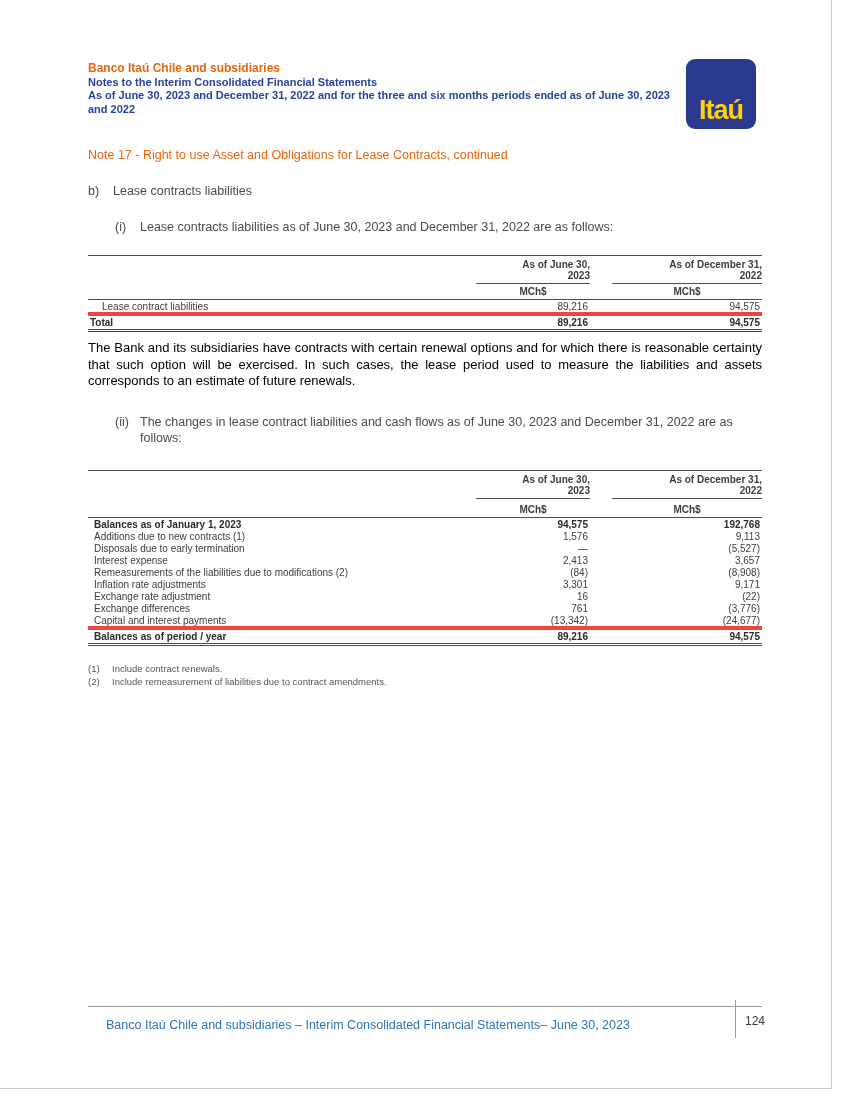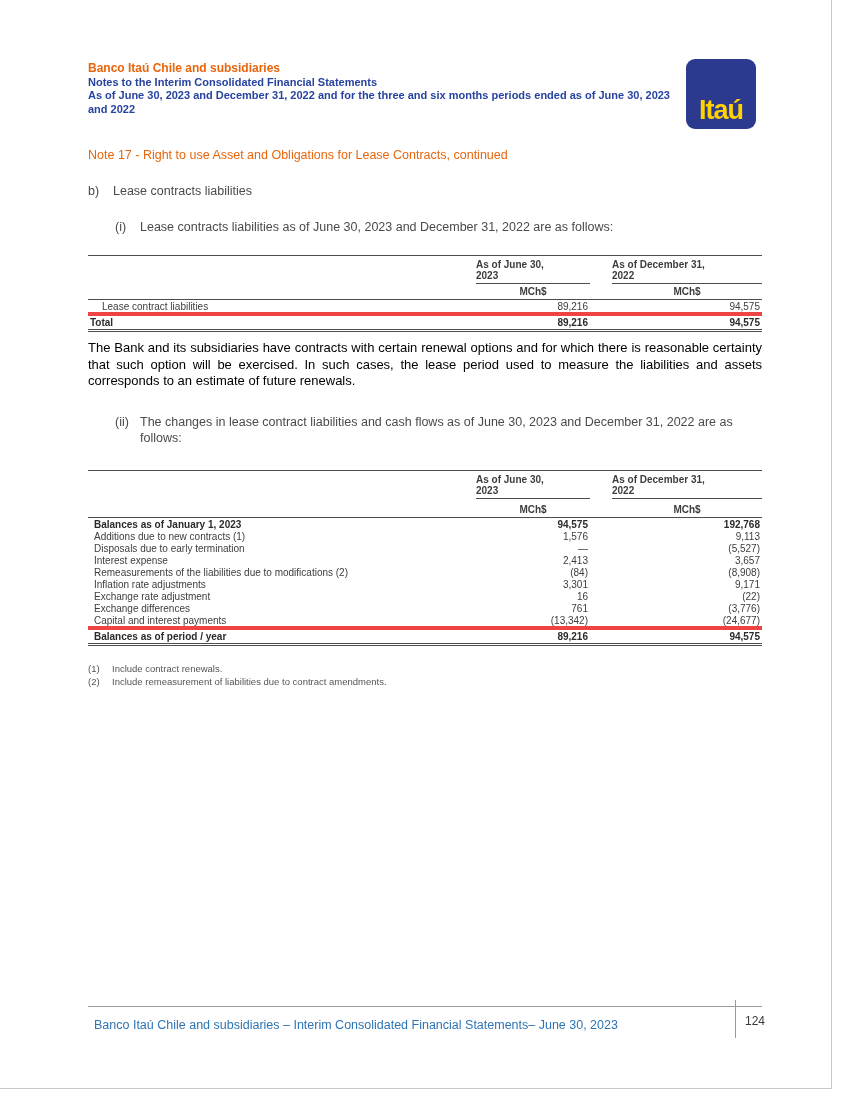--- a/index.html
+++ b/index.html
@@ -88,21 +88,21 @@
     border-top: 1px solid #4d4d4d;
     font-size: 10px;
     color: #3d3d3d;
     table-layout: fixed;
   }
   .fin-table col.c-num1 { width: 128px; }
   .fin-table col.c-num2 { width: 172px; }
   .fin-table th { font-weight: bold; padding: 0; vertical-align: bottom; color: #3d3d3d; }
   .fin-table .hdr-cell {
     border-bottom: 1px solid #4d4d4d;
-    text-align: left;
+    text-align: right;
     line-height: 11px;
     padding: 3px 0 2px;
   }
   .fin-table th.num-h1 .hdr-cell, .fin-table th.num-h1 .unit-cell { margin-left: 14px; }
   .fin-table th.num-h2 .hdr-cell, .fin-table th.num-h2 .unit-cell { margin-left: 22px; }
   .fin-table .unit-row th { border-bottom: 1px solid #4d4d4d; }
   .fin-table .unit-cell { text-align: center; line-height: 12px; padding: 2px 0 1px; }
   .fin-table td { padding: 1px 2px 0 0; line-height: 11px; }
   .fin-table td.label { padding-left: 14px; overflow: hidden; white-space: nowrap; }
   .fin-table td.num { text-align: right; white-space: nowrap; }
@@ -124,21 +124,21 @@
   .fn-label { width: 24px; flex: none; }
   .fn-text { flex: 1; }
 
   
   .footer {
     position: absolute;
     left: 88px; top: 1006px;
     width: 674px;
     border-top: 1px solid #9a9a9a;
   }
-  .footer-inner { padding: 8px 0 0 6px; }
+  .footer-inner { padding: 8px 0 0 6px; margin-left: 12px; }
   .footer-text { font-size: 12.5px; color: var(--footer-blue, #2E74B5); }
   .footer-page {
     position: absolute;
     right: 0; top: -7px;
     width: 27px; height: 38px;
     border-left: 1px solid #9a9a9a;
     padding: 14px 0 0 9px;
     font-size: 12px;
     color: #3a3a3a;
   }

